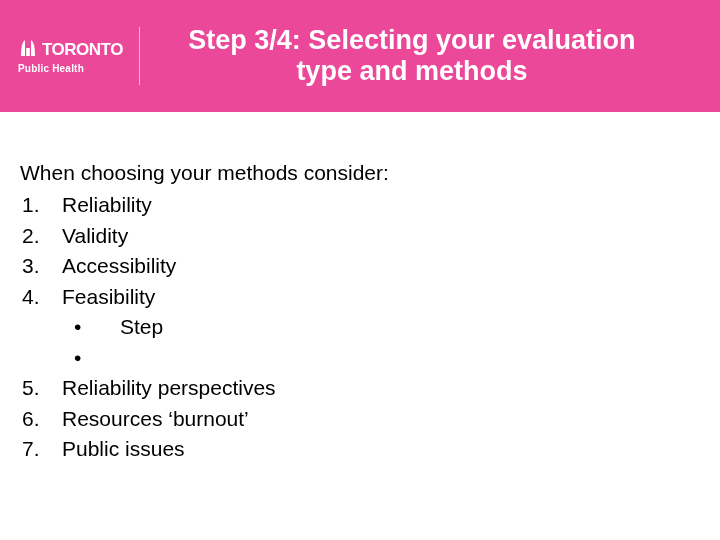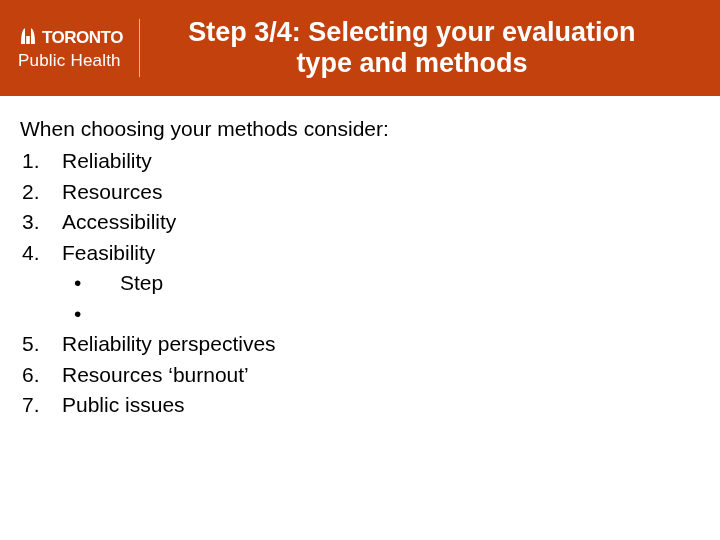--- a/index.html
+++ b/index.html
@@ -4,22 +4,22 @@
   <style>
     * { margin: 0; padding: 0; box-sizing: border-box; }
     body {
       width: 720px;
       height: 540px;
       font-family: Arial, Helvetica, sans-serif;
       background: #ffffff;
       overflow: hidden;
     }
     .header {
-      background: #c2410c;
-      height: 96px;
+      background: #ec4899;
+      height: 112px;
       display: flex;
       align-items: center;
       padding: 0 0 0 18px;
     }
     .logo-block {
       display: flex;
       flex-direction: column;
       color: #fff;
       padding-right: 16px;
       border-right: 1px solid rgba(255,255,255,0.6);
@@ -34,41 +34,42 @@
     }
     .logo-icon {
       display: inline-block;
     }
     .logo-city {
       font-size: 17px;
       font-weight: bold;
       letter-spacing: -0.5px;
     }
     .logo-sub {
-      font-size: 17px;
+      font-size: 10px;
       margin-top: 1px;
-      font-weight: 400;
+      font-weight: 700;
       letter-spacing: 0.2px;
     }
     .title {
       color: #fff;
       font-size: 27px;
       font-weight: bold;
       line-height: 1.15;
       max-width: 500px;
       text-align: center;
     }
     .content {
       padding: 18px 20px 0 20px;
       color: #000;
       font-size: 21px;
       line-height: 1.45;
     }
     .intro {
       margin-bottom: 2px;
+      margin-top: 28px;
     }
     ol.main-list {
       list-style: none;
       padding-left: 0;
     }
     ol.main-list > li {
       display: flex;
     }
     ol.main-list > li .num {
       width: 42px;
@@ -116,21 +117,21 @@
 
 <div class="content">
   <div class="intro">When choosing your methods consider:</div>
   <ol class="main-list">
       <li>
         <span class="num">1.</span>
         <span class="txt">Reliability</span>
       </li>
       <li>
         <span class="num">2.</span>
-        <span class="txt">Resources</span>
+        <span class="txt">Validity</span>
       </li>
       <li>
         <span class="num">3.</span>
         <span class="txt">Accessibility</span>
       </li>
       <li>
         <span class="num">4.</span>
         <span class="txt">Feasibility</span>
       </li>
       <li style="display: block;">

